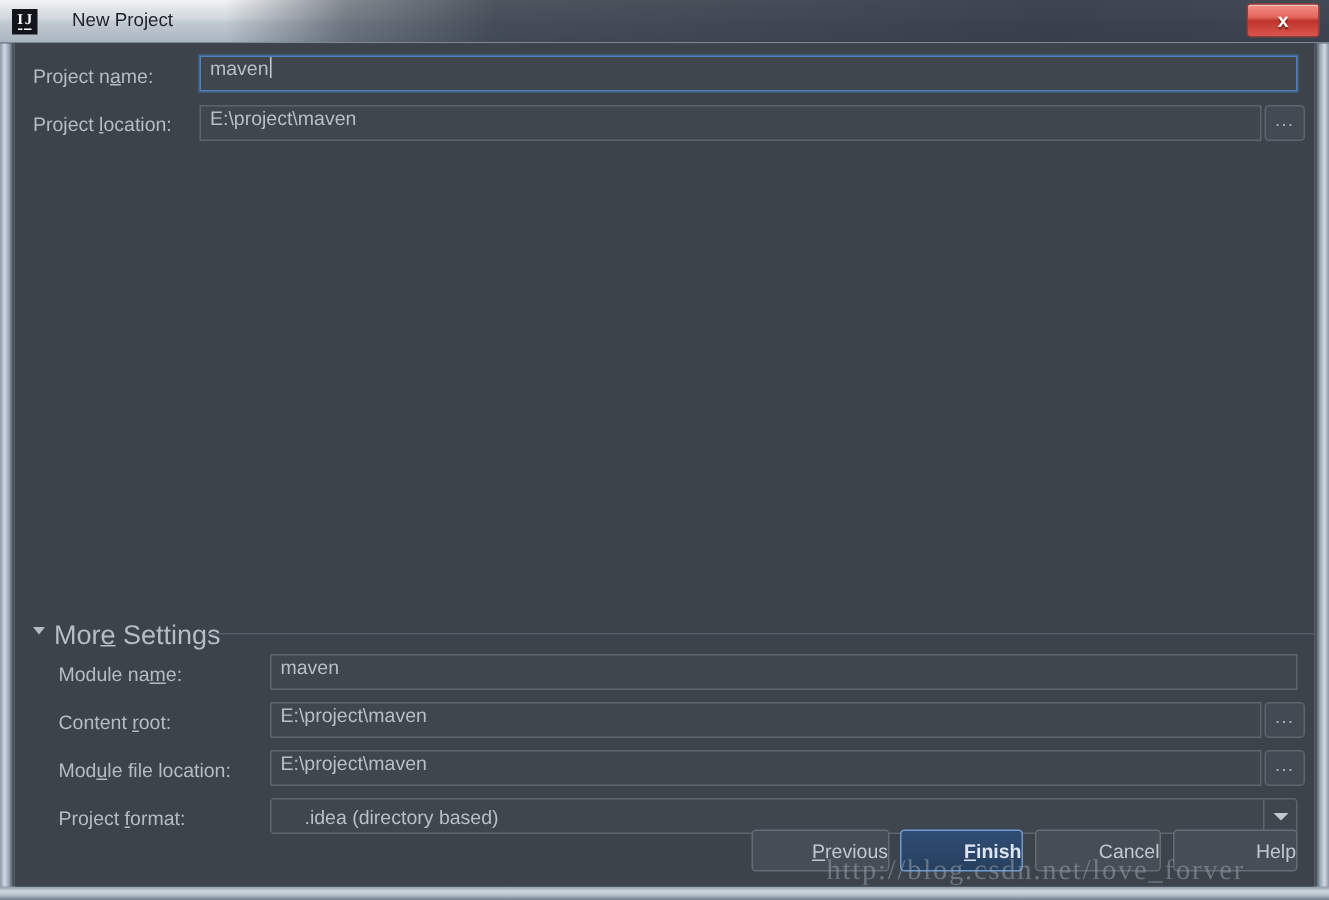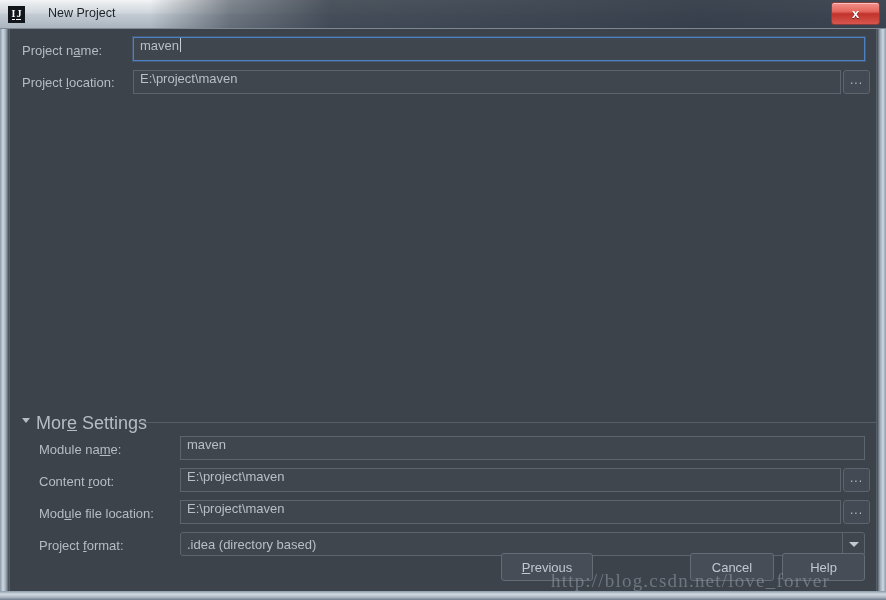--- a/index.html
+++ b/index.html
@@ -240,21 +240,21 @@
     position: absolute;
     box-sizing: border-box;
     height: 24px;
     background: #3f464e;
     border: 1px solid #5c646d;
     border-radius: 3px;
     display: flex;
     align-items: center;
     color: #b9bfc6;
     font-size: 13px;
-    padding-left: 6px;
+    padding-left: 22px;
     cursor: pointer;
   }
   .combo .arrow-box {
     position: absolute;
     right: 0; top: 0;
     width: 21px; height: 22px;
     border-left: 1px solid #5c646d;
     display: flex;
     align-items: center;
     justify-content: center;
@@ -271,21 +271,21 @@
     position: absolute;
     box-sizing: border-box;
     height: 28px;
     background: #464d56;
     border: 1px solid #646c76;
     border-radius: 3px;
     color: #c2c8cf;
     font-size: 13px;
     display: flex;
     align-items: center;
-    justify-content: center;
+    justify-content: flex-end;
     cursor: pointer;
     font-family: "Liberation Sans", sans-serif;
   }
   .btn u { text-decoration: underline; }
   .btn.default {
     background: linear-gradient(180deg, #2f4c74 0%, #27405f 100%);
     border: 1px solid #6f9ad0;
     color: #dce5f0;
     font-weight: bold;
   }
@@ -378,20 +378,23 @@
     <div class="combo" style="left:170px; top:503px; width:685px;">
       <span>.idea (directory based)</span>
       <span class="arrow-box">
           <span class="arrow"></span>
         </span>
     </div>
 
     <div class="btn" style="left:491px; top:524px; width:92px;">
         <span><u>P</u><span>revious</span></span>
       </div>
+    <div class="btn default" style="left:590px; top:524px; width:82px;">
+        <span><u>F</u><span>inish</span></span>
+      </div>
     <div class="btn" style="left:680px; top:524px; width:84px;">
         <span>Cancel</span>
       </div>
     <div class="btn" style="left:772px; top:524px; width:83px;">
         <span>Help</span>
       </div>
 
   </div>
 
   <div id="watermark">http://blog.csdn.net/love_forver</div>

